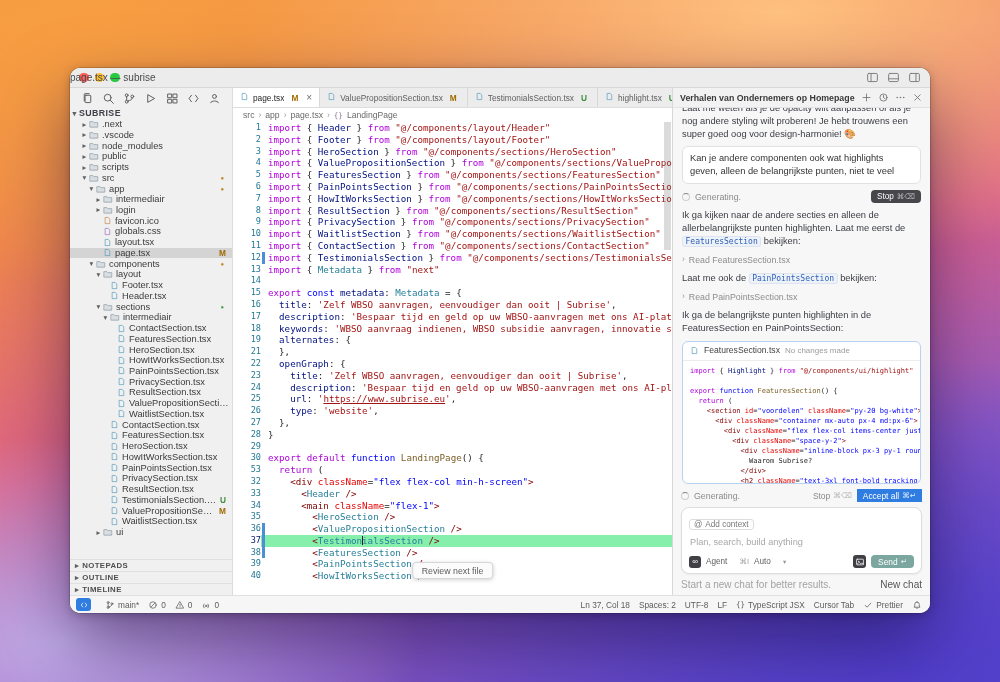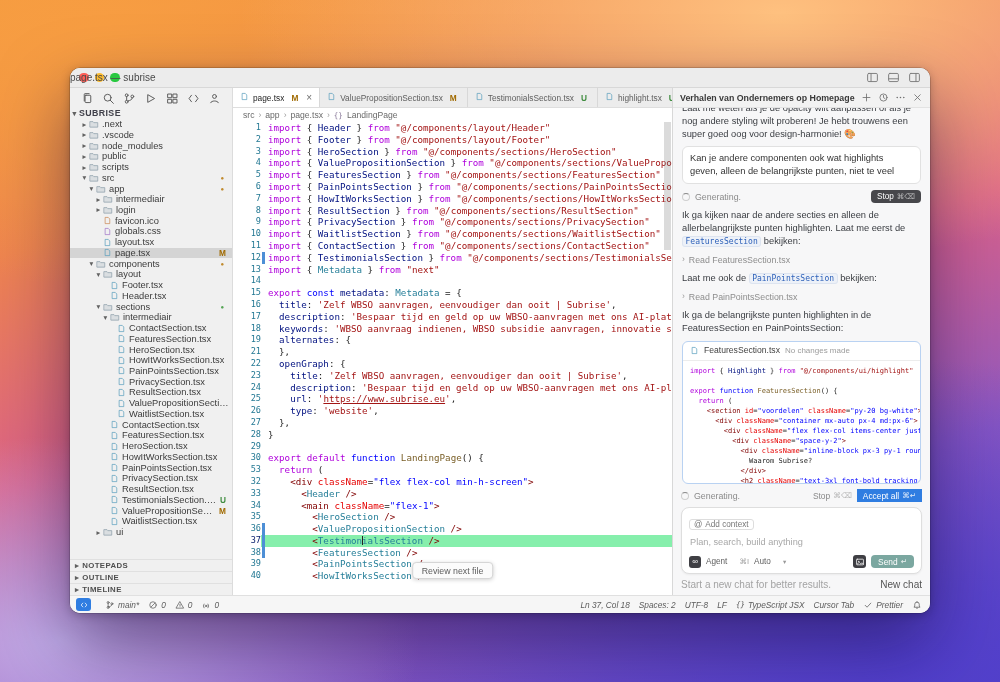--- a/index.html
+++ b/index.html
@@ -102,21 +102,21 @@
   .agent-lbl, .model-lbl { display:inline-flex; gap:12px; align-items:center; }
   .chev-sm { font-size:6.5px; color:#999; }
   .spacer { flex:1; }
   .img-btn { width:13px; height:13px; border-radius:3px; background:#3f3f44; display:inline-flex; align-items:center; justify-content:center; }
   .send-btn { background:#7ba7a0; color:#fff; border-radius:4px; padding:1.5px 7px; font-size:8.4px; display:inline-flex; gap:3px; align-items:center; }
   .hint-row { display:flex; justify-content:space-between; gap:17px; font-size:10px; color:#a3a3a3; }
   .hint-action { color:#555; }
   
   .statusbar { height:18px; flex:0 0 18px; background:#f6f6f6; border-top:1px solid #e0e0e0; display:flex; align-items:center; font-size:8.3px; color:#5c5c5c; padding-right:8px; }
   .remote-badge { width:15px; height:13px; background:#2f7de1; border-radius:3px; display:flex; align-items:center; justify-content:center; margin:0 5px 0 6px; }
-  .sb-left, .sb-right { display:flex; align-items:center; gap:9px;font-style:italic; }
+  .sb-left, .sb-right { display:flex; align-items:center; gap:9px; }
   .sb-right { margin-left:auto; }
   .sbitem { display:inline-flex; align-items:center; gap:3px; white-space:nowrap; }
   .sbitem .sicon { display:flex; }
   .braces-txt { font-family:"DejaVu Sans Mono",monospace; font-size:7.5px; color:#5c5c5c; }
 </style>
 </head>
 <body>
 
 <div class="window">
   <div class="titlebar">

